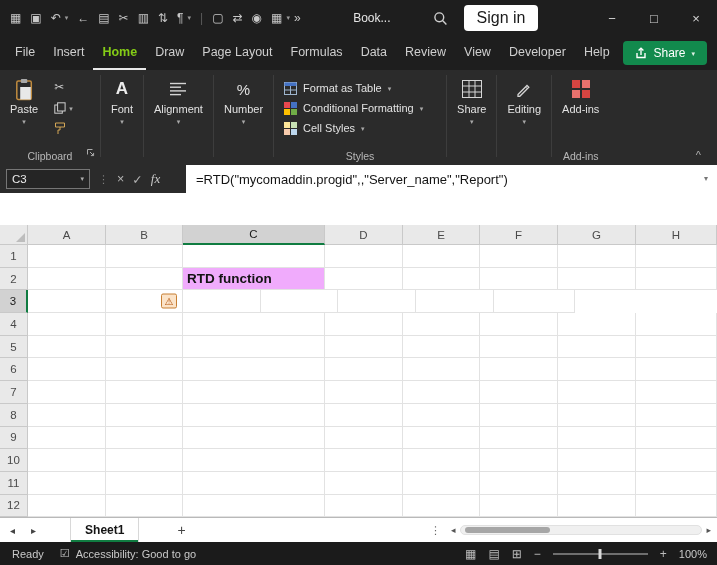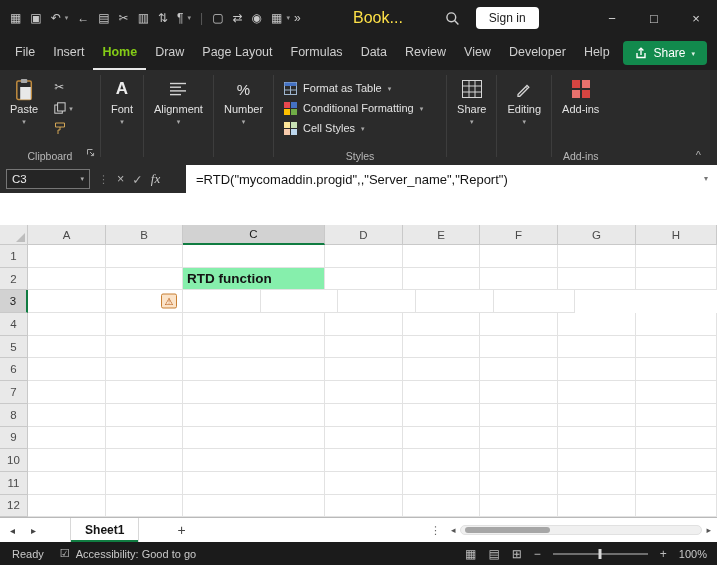--- a/index.html
+++ b/index.html
@@ -7,23 +7,23 @@
   body{font-family:"Liberation Sans",sans-serif;background:#000;overflow:hidden}
   .app{width:717px;height:565px;display:flex;flex-direction:column;background:#fff;overflow:hidden}
 
   
   .titlebar{height:36px;background:#1E1E1E;display:flex;align-items:center;color:#CFCFCF;flex:0 0 auto}
   #qat{display:flex;align-items:center;gap:9px;margin-left:10px}
   .qi{font-size:12px;color:#C8C8C8;line-height:1}
   .qsep{color:#5A5A5A}
   .qchev{font-size:7px;color:#9A9A9A;margin-left:-5px}
   .qat-more{font-size:12px;color:#C8C8C8;margin-left:4px}
-  .tb-title{font-size:16px;color:#fde047;margin-left:auto}
+  .tb-title{font-size:12px;color:#e5e5e5;margin-left:auto}
   .tb-search{margin-left:42px;display:flex;align-items:center}
-  .signin{margin-left:16px;background:#FFFFFF;color:#1A1A1A;font-size:12px;border:none;border-radius:4px;padding:4px 13px;font-family:inherit}
+  .signin{margin-left:16px;background:#FFFFFF;color:#1A1A1A;font-size:16px;border:none;border-radius:4px;padding:4px 13px;font-family:inherit}
   .winctl{display:flex;align-items:center;margin-left:auto}
   .wbtn{width:42px;text-align:center;font-size:13px;color:#D5D5D5}
 
   
   .menubar{height:34px;background:#1E1E1E;display:flex;align-items:center;flex:0 0 auto}
   #menu-tabs{display:flex;height:100%;margin-left:6px}
   .mtab{padding:0 9px;display:flex;align-items:center;font-size:12.5px;color:#CFCFCF;border-bottom:2px solid transparent;white-space:nowrap}
   .mtab.active{color:#84cc16;font-weight:700;border-bottom-color:#E8E8E8}
   .share-btn{margin-left:auto;margin-right:10px;background:#128A4D;color:#fff;border:none;border-radius:4px;height:24px;display:flex;align-items:center;gap:6px;padding:0 12px;font-size:12px;font-family:inherit}
   .share-btn .chev{color:#DFF2E7}
@@ -387,21 +387,21 @@
         <div class="gc bc" style="width: 78px;"></div>
         <div class="gc bc" style="width: 77px;"></div>
         <div class="gc bc" style="width: 78px;"></div>
         <div class="gc bc" style="width: 78px;"></div>
         <div class="gc bc" style="width: 81px;"></div>
       </div>
       <div class="grow">
         <div class="gc rh">2</div>
         <div class="gc bc" style="width: 78px;"></div>
         <div class="gc bc" style="width: 77px;"></div>
-        <div class="gc bc title-cell" style="width: 142px; background: #86efac;">RTD function</div>
+        <div class="gc bc title-cell" style="width: 142px; background: #f0abfc;">RTD function</div>
         <div class="gc bc" style="width: 78px;"></div>
         <div class="gc bc" style="width: 77px;"></div>
         <div class="gc bc" style="width: 78px;"></div>
         <div class="gc bc" style="width: 78px;"></div>
         <div class="gc bc" style="width: 81px;"></div>
       </div>
       <div class="grow">
         <div class="gc rh sel">3</div>
         <div class="gc bc" style="width: 78px;"></div>
         <div class="gc bc" style="width: 77px;">

